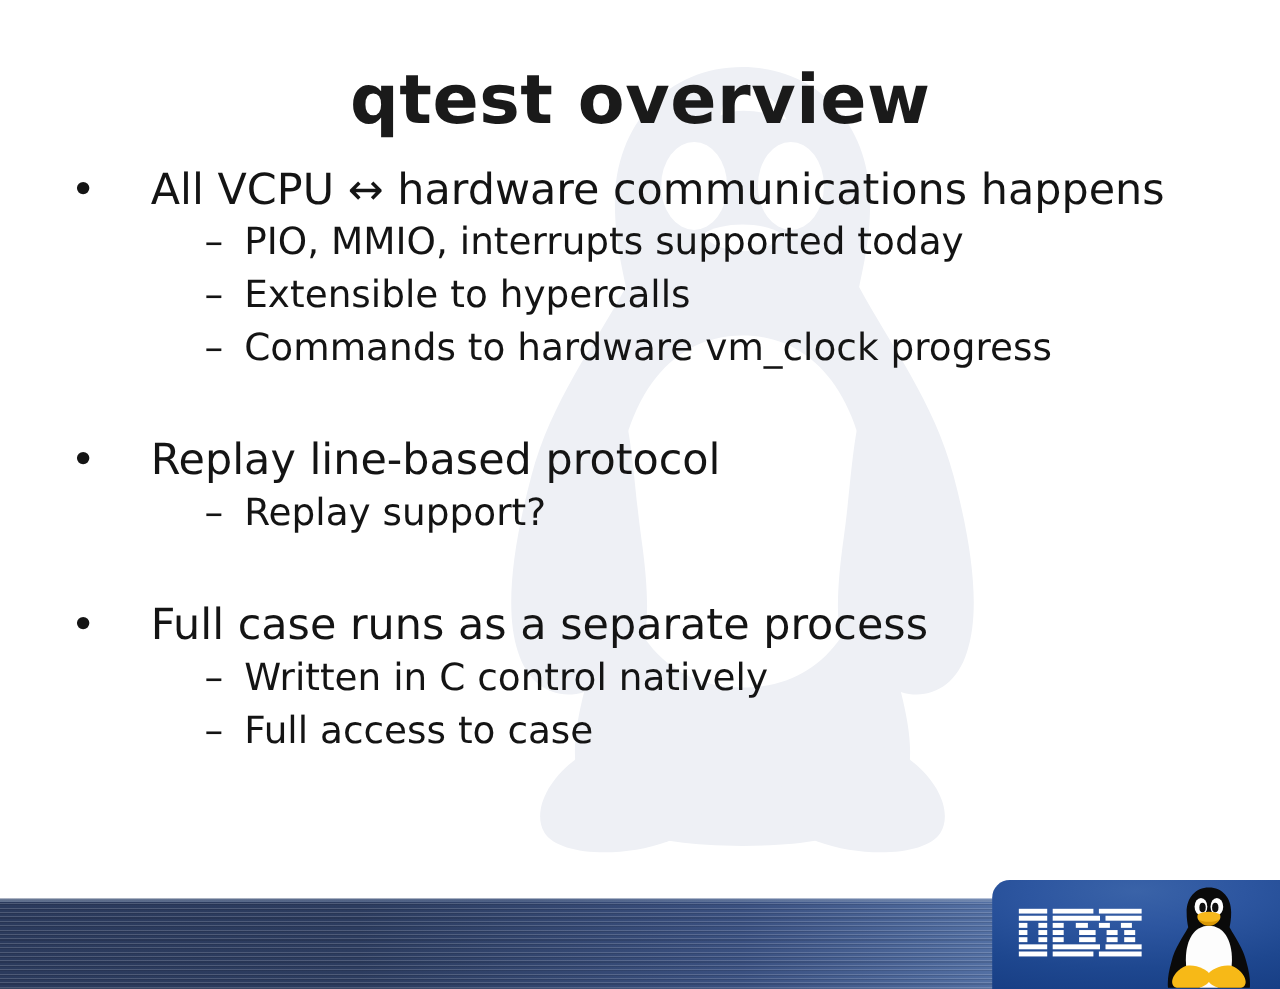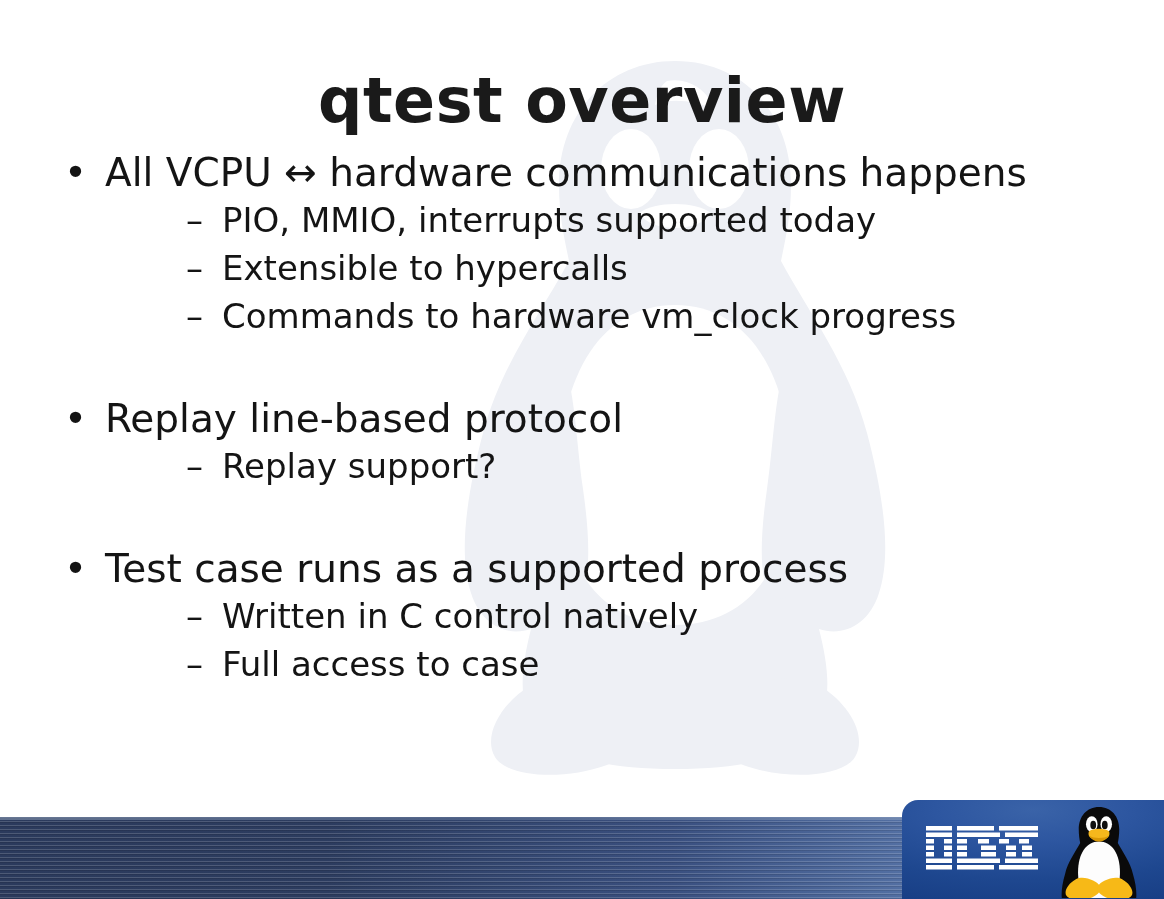--- a/index.html
+++ b/index.html
@@ -26,21 +26,21 @@
     opacity: 1;
     pointer-events: none;
     z-index: 0;
   }
   #watermark svg { display: block; width: 100%; height: 100%; }
 
   
   #title {
     position: absolute;
     left: 0;
-    top: 68px;
+    top: 58px;
     width: 1164px;
     text-align: center;
     font-size: 62px;
     font-weight: bold;
     color: #1a1a1a;
     letter-spacing: 0.5px;
     z-index: 2;
     line-height: 1.05;
   }
 
@@ -62,21 +62,21 @@
     margin: 0;
   }
   .bullet-l1 .marker {
     position: absolute;
     left: 64px;
     top: 0;
     font-size: 39px;
     line-height: 46px;
     color: #141414;
   }
-  .bullet-l1 .txt { display: block; }
+  .bullet-l1 .txt { display: block; margin-left: 32px; }
 
   .bullet-l2 {
     position: relative;
     padding-left: 222px;
     font-size: 34px;
     line-height: 48px;
     color: #141414;
     margin: 0;
   }
   .bullet-l2 .marker {
@@ -231,21 +231,21 @@
 
     <div class="bullet-l2">
       <span class="marker">–</span>
       <span>Replay support?</span>
     </div>
 
     <div class="spacer"></div>
 
     <div class="bullet-l1">
       <span class="marker">•</span>
-      <span class="txt">Test case runs as a supported process</span>
+      <span class="txt">Full case runs as a separate process</span>
     </div>
 
     <div class="bullet-l2">
       <span class="marker">–</span>
       <span>Written in C control natively</span>
     </div>
 
     <div class="bullet-l2">
       <span class="marker">–</span>
       <span>Full access to case</span>

